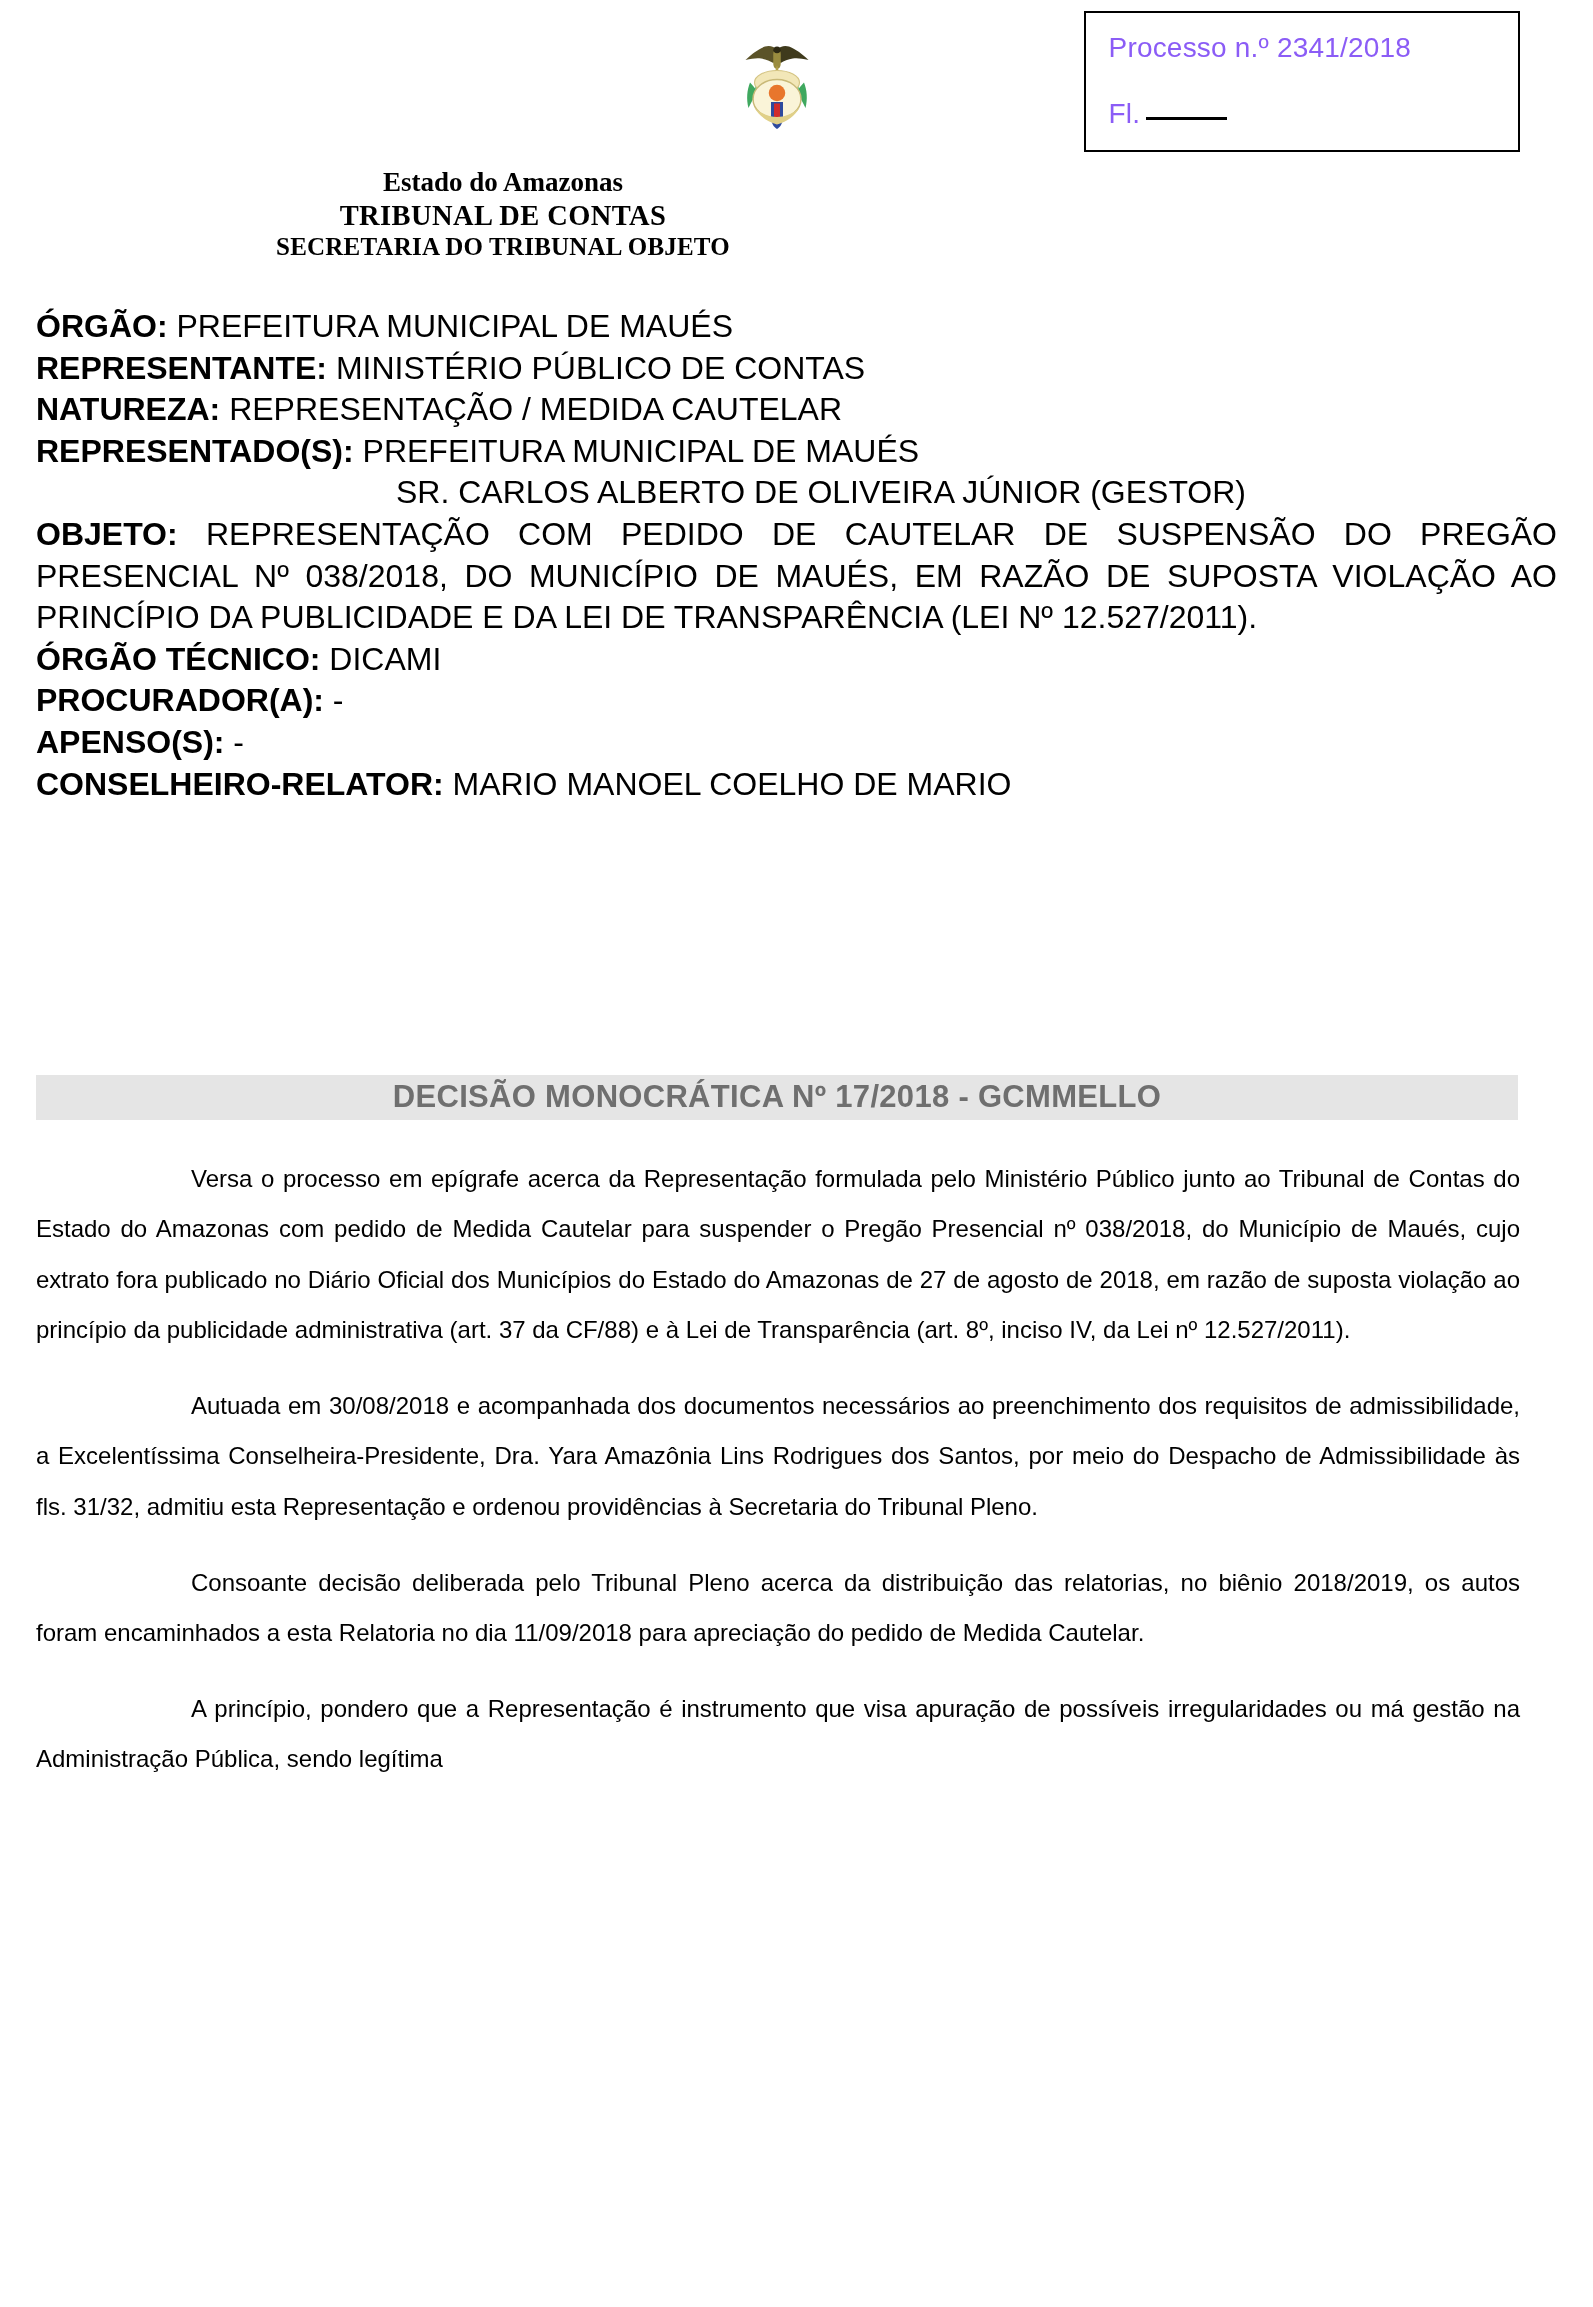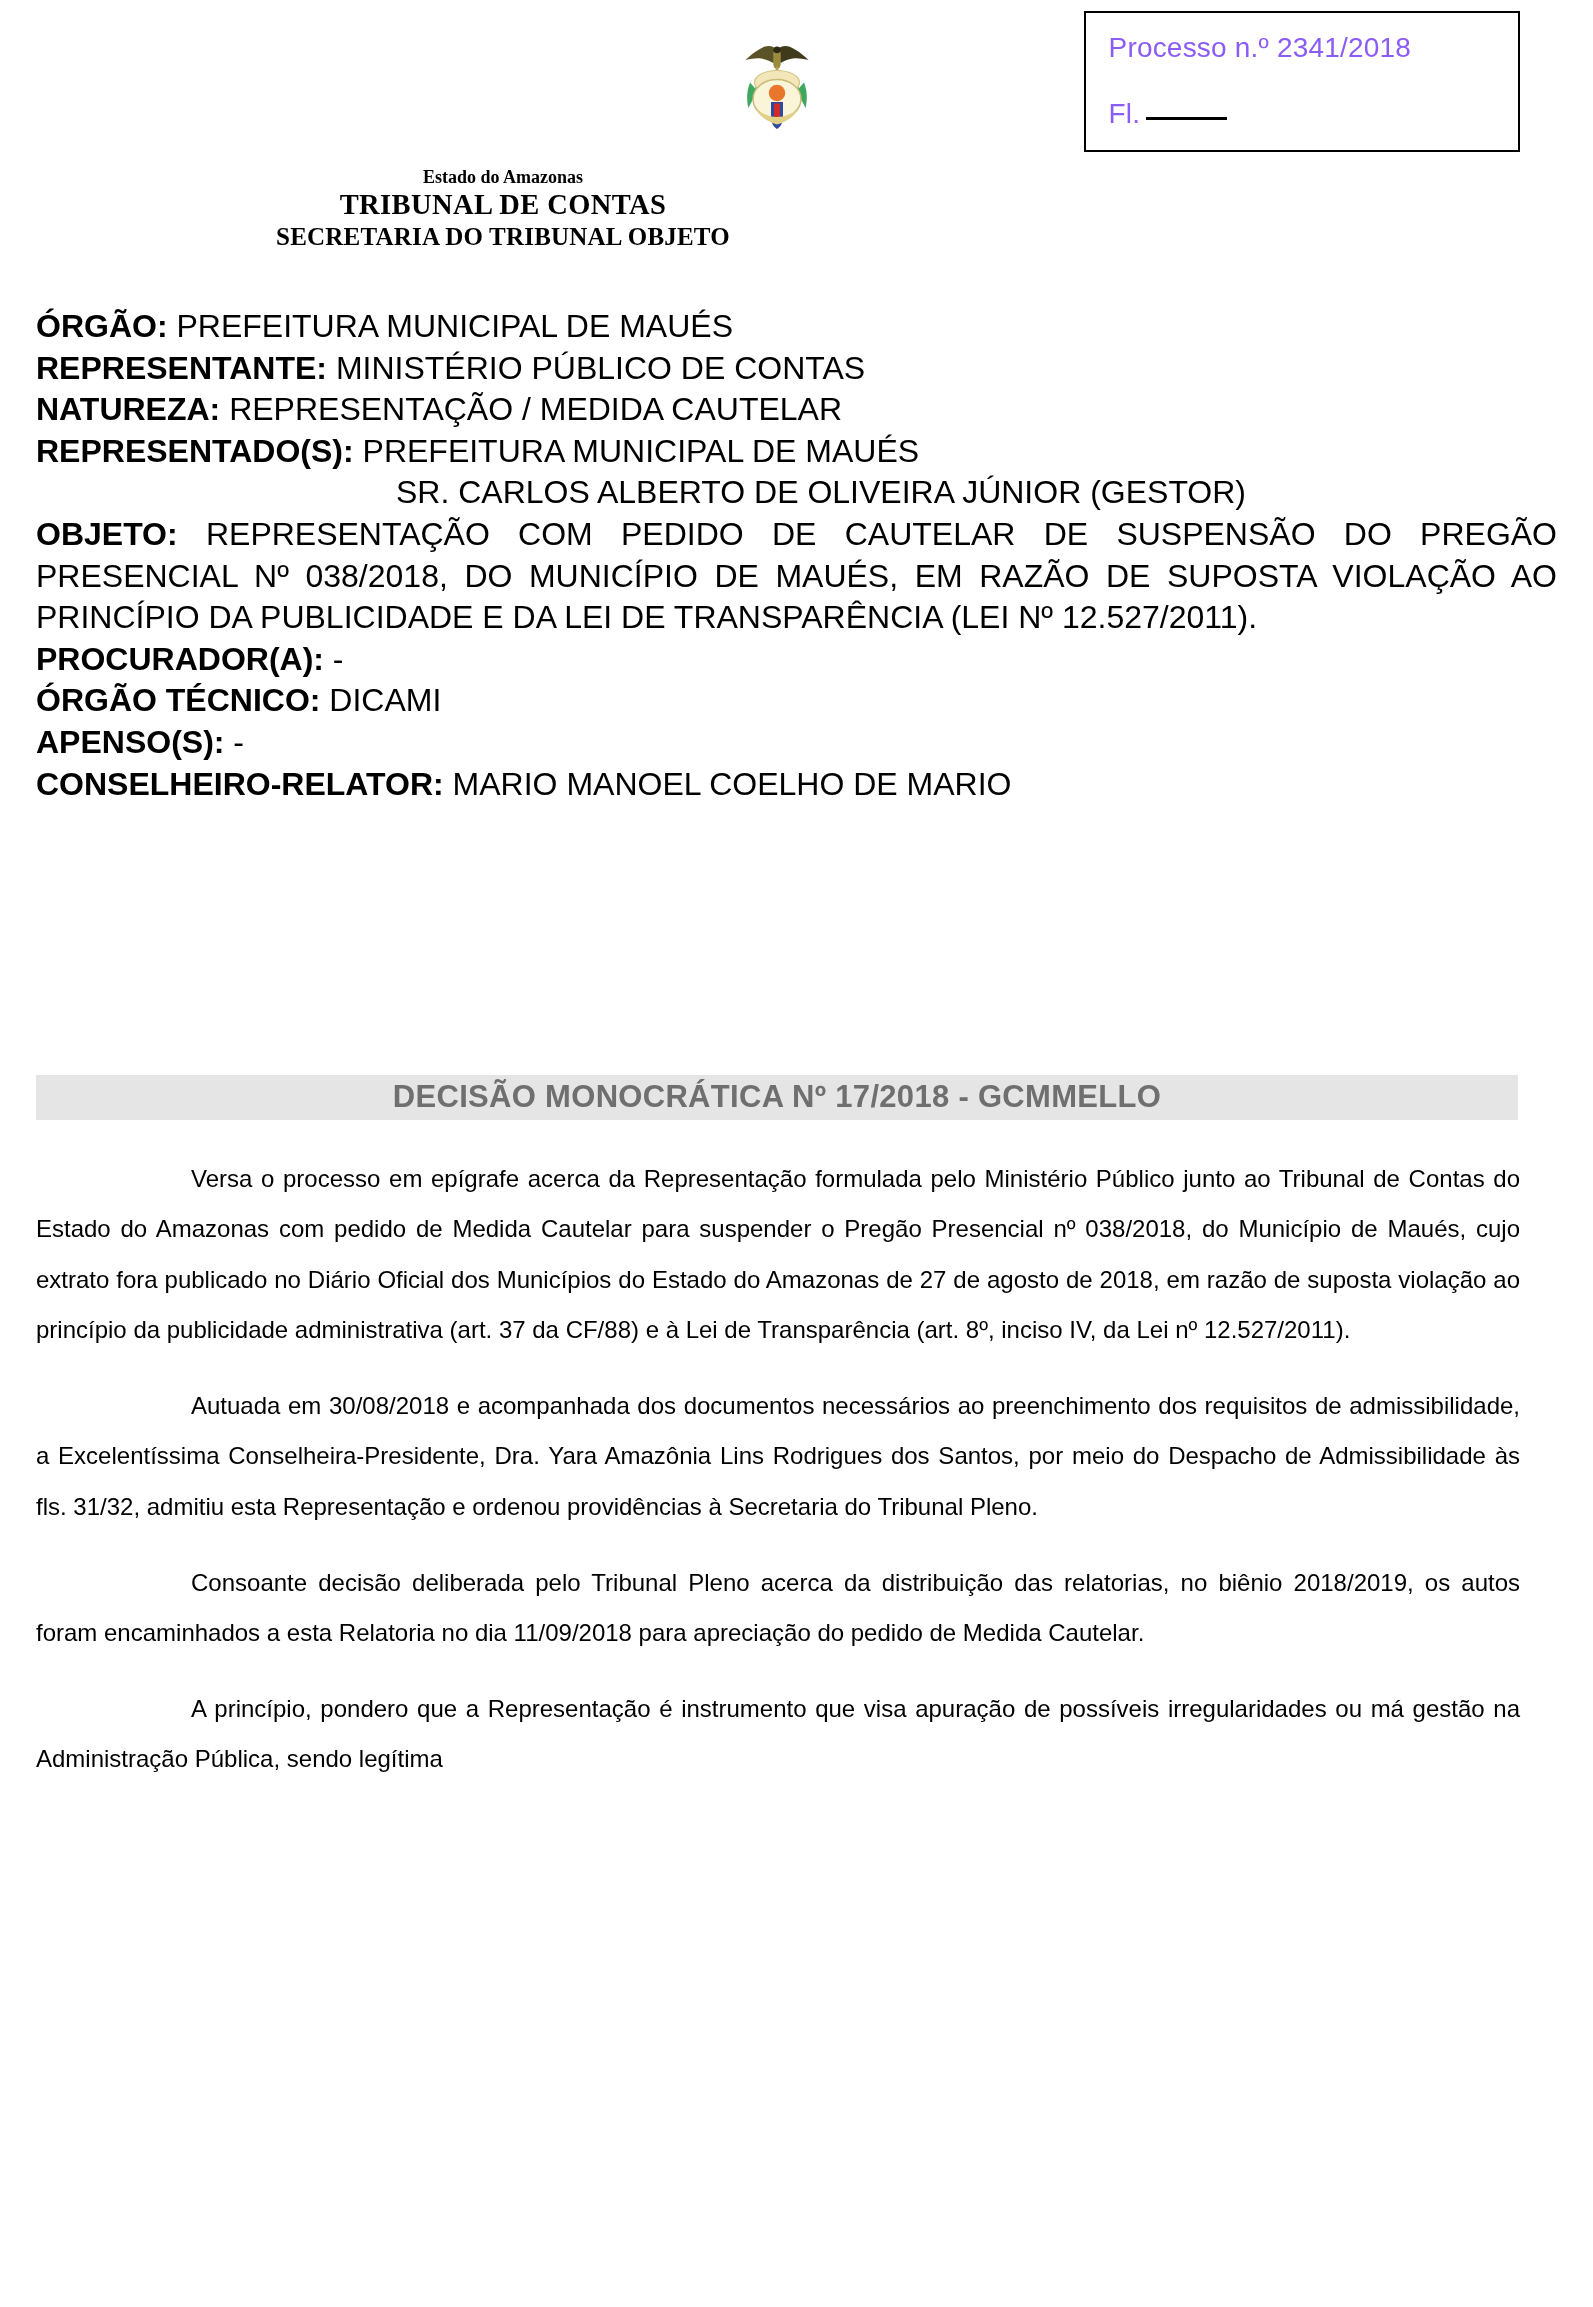--- a/index.html
+++ b/index.html
@@ -59,21 +59,21 @@
   .header-text {
     position: absolute;
     left: 0;
     top: 167px;
     width: 1006px;
     text-align: center;
     font-family: "Liberation Serif", "DejaVu Serif", serif;
     font-weight: bold;
     color: #000;
   }
-  .header-text .l1 { font-size: 18px; line-height: 1.18; }
+  .header-text .l1 { font-size: 27px; line-height: 1.18; }
   .header-text .l2 { font-size: 28.5px; line-height: 1.18; letter-spacing: 0.4px; }
   .header-text .l3 { font-size: 25px; line-height: 1.18; letter-spacing: 0.2px; }
 
   
   .meta {
     position: absolute;
     left: 36px;
     top: 306px;
     width: 1521px;
     font-size: 32px;
@@ -213,27 +213,27 @@
   <div class="row indented">
     <span class="val">SR. CARLOS ALBERTO DE OLIVEIRA JÚNIOR (GESTOR)</span>
   </div>
 
   <div class="row wrap objeto-block">
     <span class="lbl">OBJETO:</span>
     <span class="val">REPRESENTAÇÃO COM PEDIDO DE CAUTELAR DE SUSPENSÃO DO PREGÃO PRESENCIAL Nº 038/2018, DO MUNICÍPIO DE MAUÉS, EM RAZÃO DE SUPOSTA VIOLAÇÃO AO PRINCÍPIO DA PUBLICIDADE E DA LEI DE TRANSPARÊNCIA (LEI Nº 12.527/2011).</span>
   </div>
 
   <div class="row">
+    <span class="lbl">ÓRGÃO TÉCNICO:</span>
+    <span class="val">DICAMI</span>
+  </div>
+
+  <div class="row">
     <span class="lbl">PROCURADOR(A):</span>
     <span class="val">-</span>
-  </div>
-
-  <div class="row">
-    <span class="lbl">ÓRGÃO TÉCNICO:</span>
-    <span class="val">DICAMI</span>
   </div>
 
   <div class="row">
     <span class="lbl">APENSO(S):</span>
     <span class="val">-</span>
   </div>
 
   <div class="row">
     <span class="lbl">CONSELHEIRO-RELATOR:</span>
     <span class="val">MARIO MANOEL COELHO DE MARIO</span>

